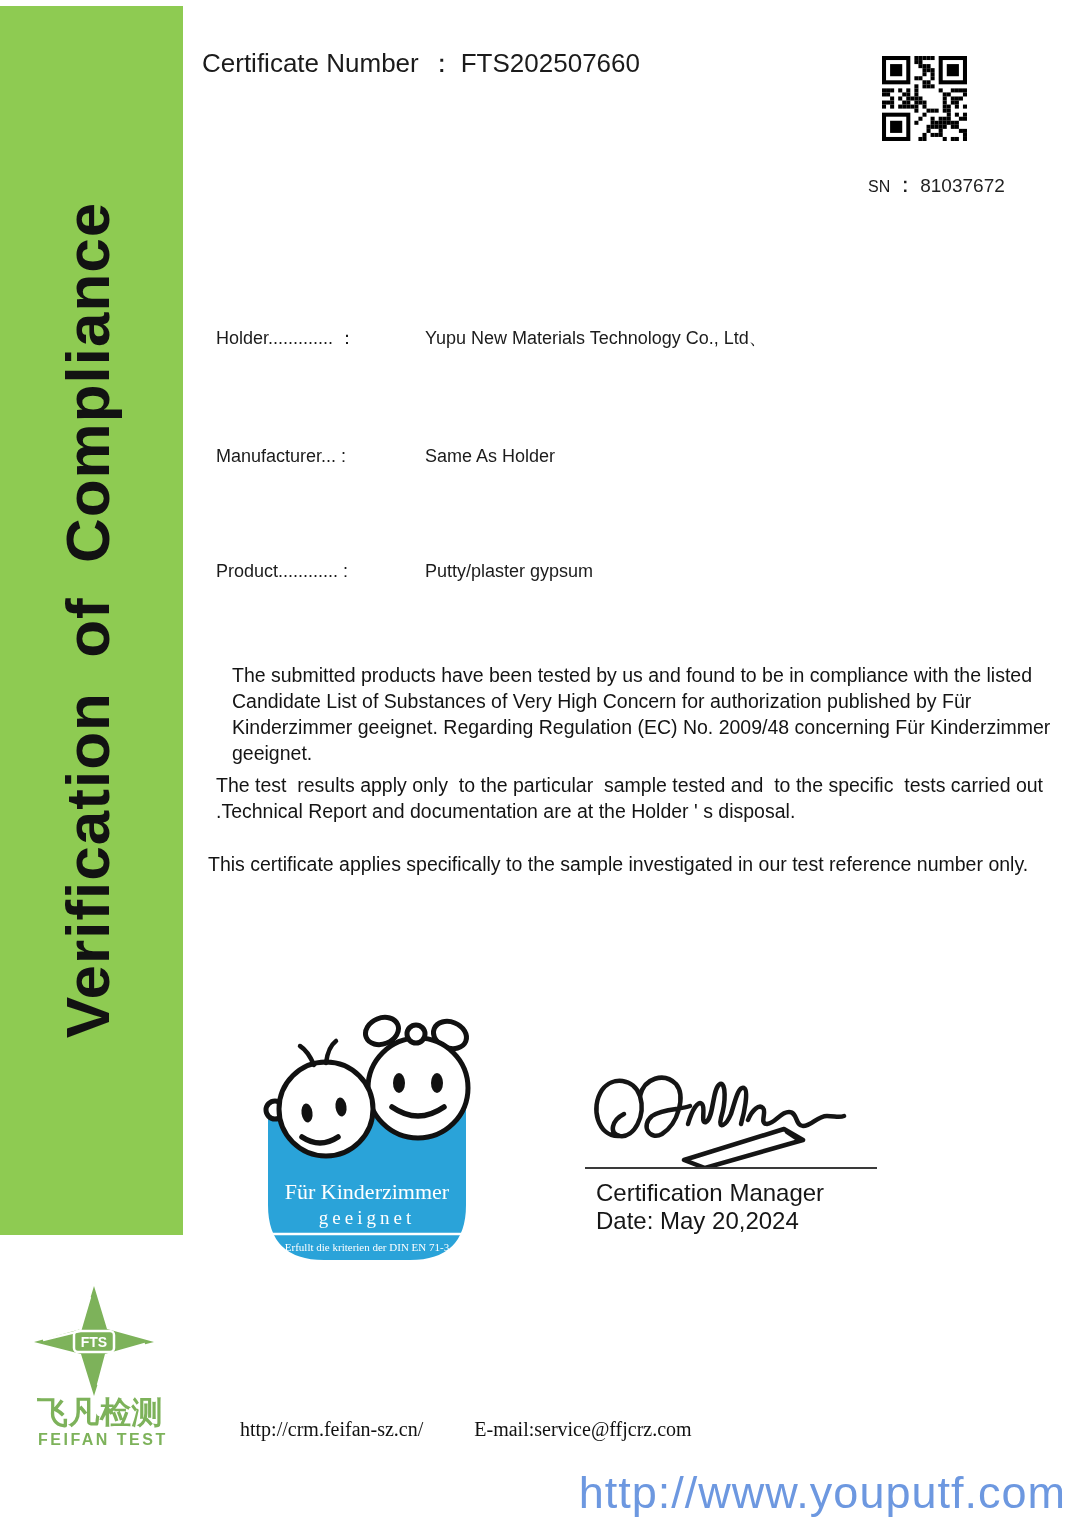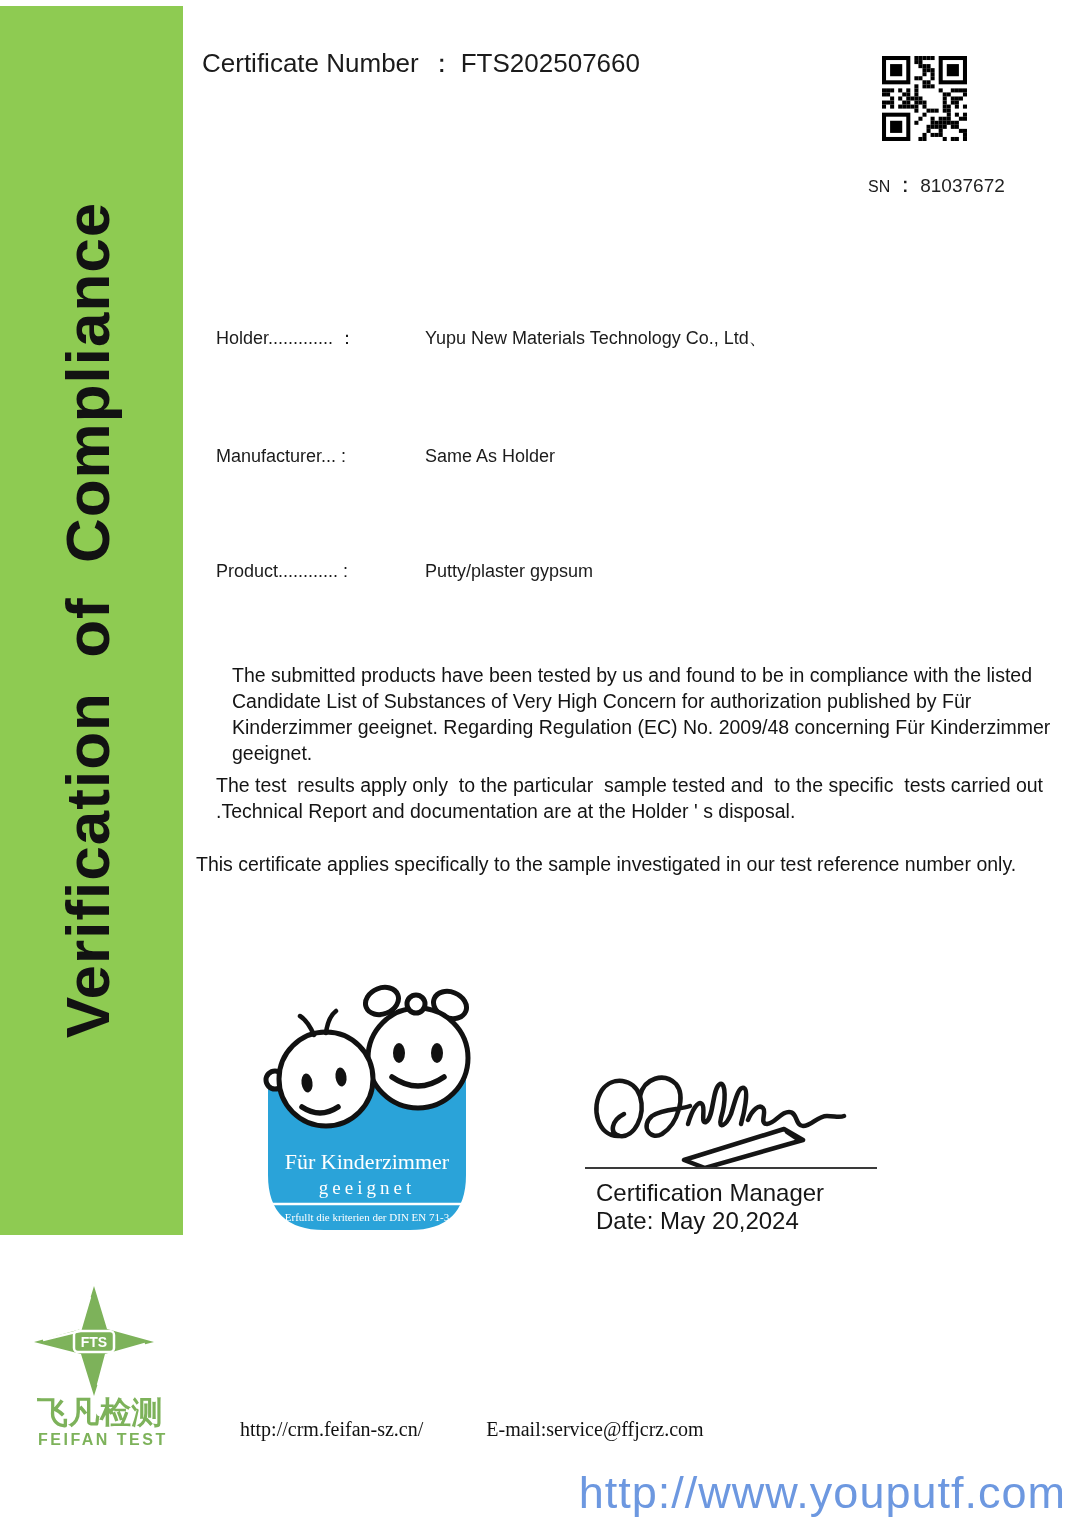--- a/index.html
+++ b/index.html
@@ -28,42 +28,42 @@
   .field .fvalue{display:inline-block;}
   .field-holder{top:326px;}
   .field-manufacturer{top:446px;}
   .field-product{top:561px;}
 
   
   .para{position:absolute;left:216px;width:842px;font-size:19.5px;line-height:26px;
         color:#141414;white-space:pre-wrap;}
   .para-1{top:662px;margin-left:16px;}
   .para-2{top:772px;}
-  .para-3{top:851px;left:196px;}
-
-  
-  .badge{position:absolute;left:262px;top:983px;width:210px;height:250px;text-align:right;}
+  .para-3{top:851px;left:208px;}
+
+  
+  .badge{position:absolute;left:262px;top:1013px;width:210px;height:250px;text-align:right;}
 
   
   .signature-svg{position:absolute;left:588px;top:1072px;width:260px;height:96px;}
   .sig-line{position:absolute;left:585px;top:1167px;width:292px;height:2px;background:#3a3a3a;}
   .sig-role{position:absolute;left:596px;top:1179px;font-size:24px;color:#161616;}
   .sig-date{position:absolute;left:596px;top:1207px;font-size:24px;color:#161616;}
 
   
   .star-svg{position:absolute;left:33px;top:1285px;width:122px;height:112px;}
   .logo-cn{position:absolute;left:37px;top:1392px;font-size:31px;font-weight:700;
            color:#7db25a;letter-spacing:0.5px;}
   .logo-en{position:absolute;left:38px;top:1431px;font-size:16px;font-weight:700;
            color:#7db25a;letter-spacing:2.5px;}
 
   .company{position:absolute;left:240px;top:1374px;font-size:31px;color:#141414;white-space:nowrap;}
   .links{position:absolute;left:240px;top:1418px;font-family:"Liberation Serif",serif;
          font-size:20px;color:#111;white-space:nowrap;}
-  .links .email{margin-left:58px;}
+  .links .email{margin-left:46px;}
 
   .watermark{position:absolute;right:14px;top:1467px;font-size:45px;color:#6d98e0;
              letter-spacing:1px;white-space:nowrap;}
 </style>
 </head>
 <body>
 
 <div class="page">
 
   <div class="banner">

